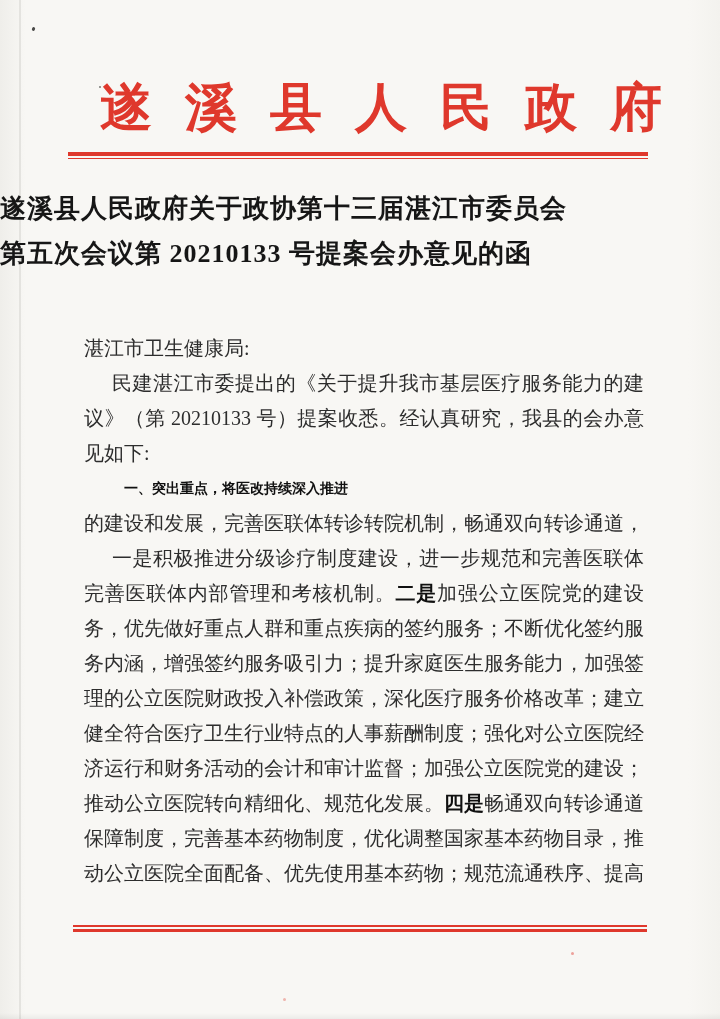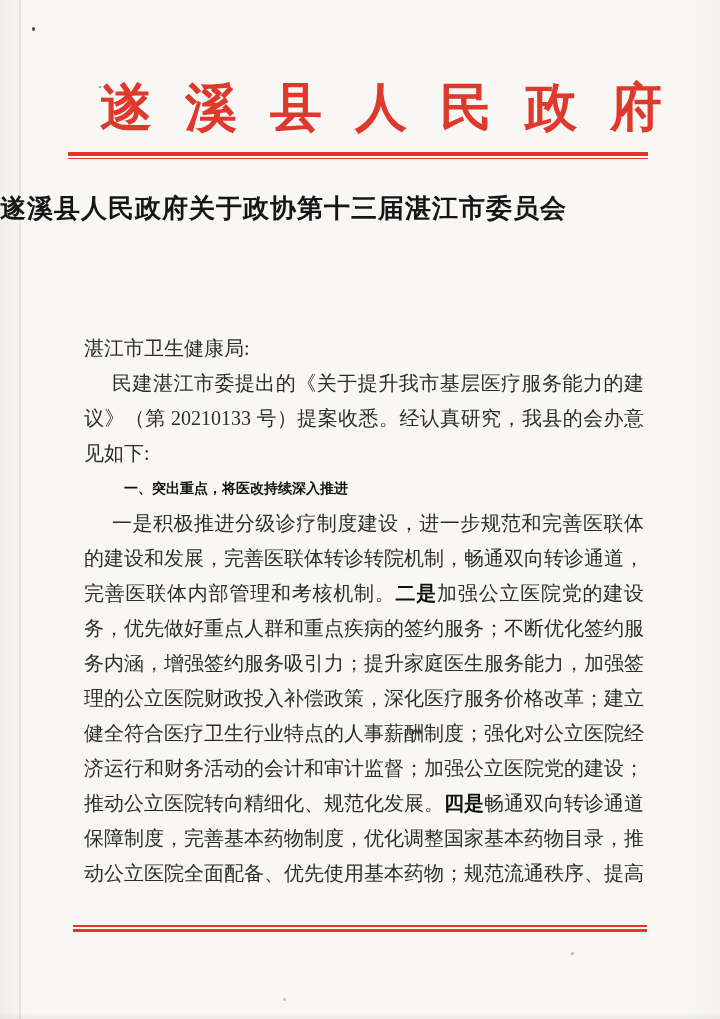--- a/index.html
+++ b/index.html
@@ -74,30 +74,31 @@
 
   <div class="letterhead">遂溪县人民政府</div>
 
   <div class="rule rule-top">
     <i class="thick"></i>
     <i class="thin"></i>
   </div>
 
   <div class="doc-title">
     <div>遂溪县人民政府关于政协第十三届湛江市委员会</div>
+    <div>第五次会议第 20210133 号提案会办意见的函</div>
   </div>
 
   <div class="body-text" id="body-lines">
       <div class="line"><span>湛江市卫生健康局:</span></div>
       <div class="line j i"><span>民建湛江市委提出的《关于提升我市基层医疗服务能力的建</span></div>
       <div class="line j"><span>议》（第 20210133 号）提案收悉。经认真研究，我县的会办意</span></div>
       <div class="line"><span>见如下:</span></div>
       <div class="line h"><span>一、突出重点，将医改持续深入推进</span></div>
+      <div class="line j"><span>的建设和发展，完善医联体转诊转院机制，畅通双向转诊通道，</span></div>
       <div class="line j i"><span>一是积极推进分级诊疗制度建设，进一步规范和完善医联体</span></div>
-      <div class="line j"><span>的建设和发展，完善医联体转诊转院机制，畅通双向转诊通道，</span></div>
       <div class="line j"><span>完善医联体内部管理和考核机制。</span><span class="b">二是</span><span>加强公立医院党的建设</span></div>
       <div class="line j"><span>务，优先做好重点人群和重点疾病的签约服务；不断优化签约服</span></div>
       <div class="line j"><span>务内涵，增强签约服务吸引力；提升家庭医生服务能力，加强签</span></div>
       <div class="line j"><span>理的公立医院财政投入补偿政策，深化医疗服务价格改革；建立</span></div>
       <div class="line j"><span>健全符合医疗卫生行业特点的人事薪酬制度；强化对公立医院经</span></div>
       <div class="line j"><span>济运行和财务活动的会计和审计监督；加强公立医院党的建设；</span></div>
       <div class="line j"><span>推动公立医院转向精细化、规范化发展。</span><span class="b">四是</span><span>畅通双向转诊通道</span></div>
       <div class="line j"><span>保障制度，完善基本药物制度，优化调整国家基本药物目录，推</span></div>
       <div class="line j"><span>动公立医院全面配备、优先使用基本药物；规范流通秩序、提高</span></div>
     </div>

